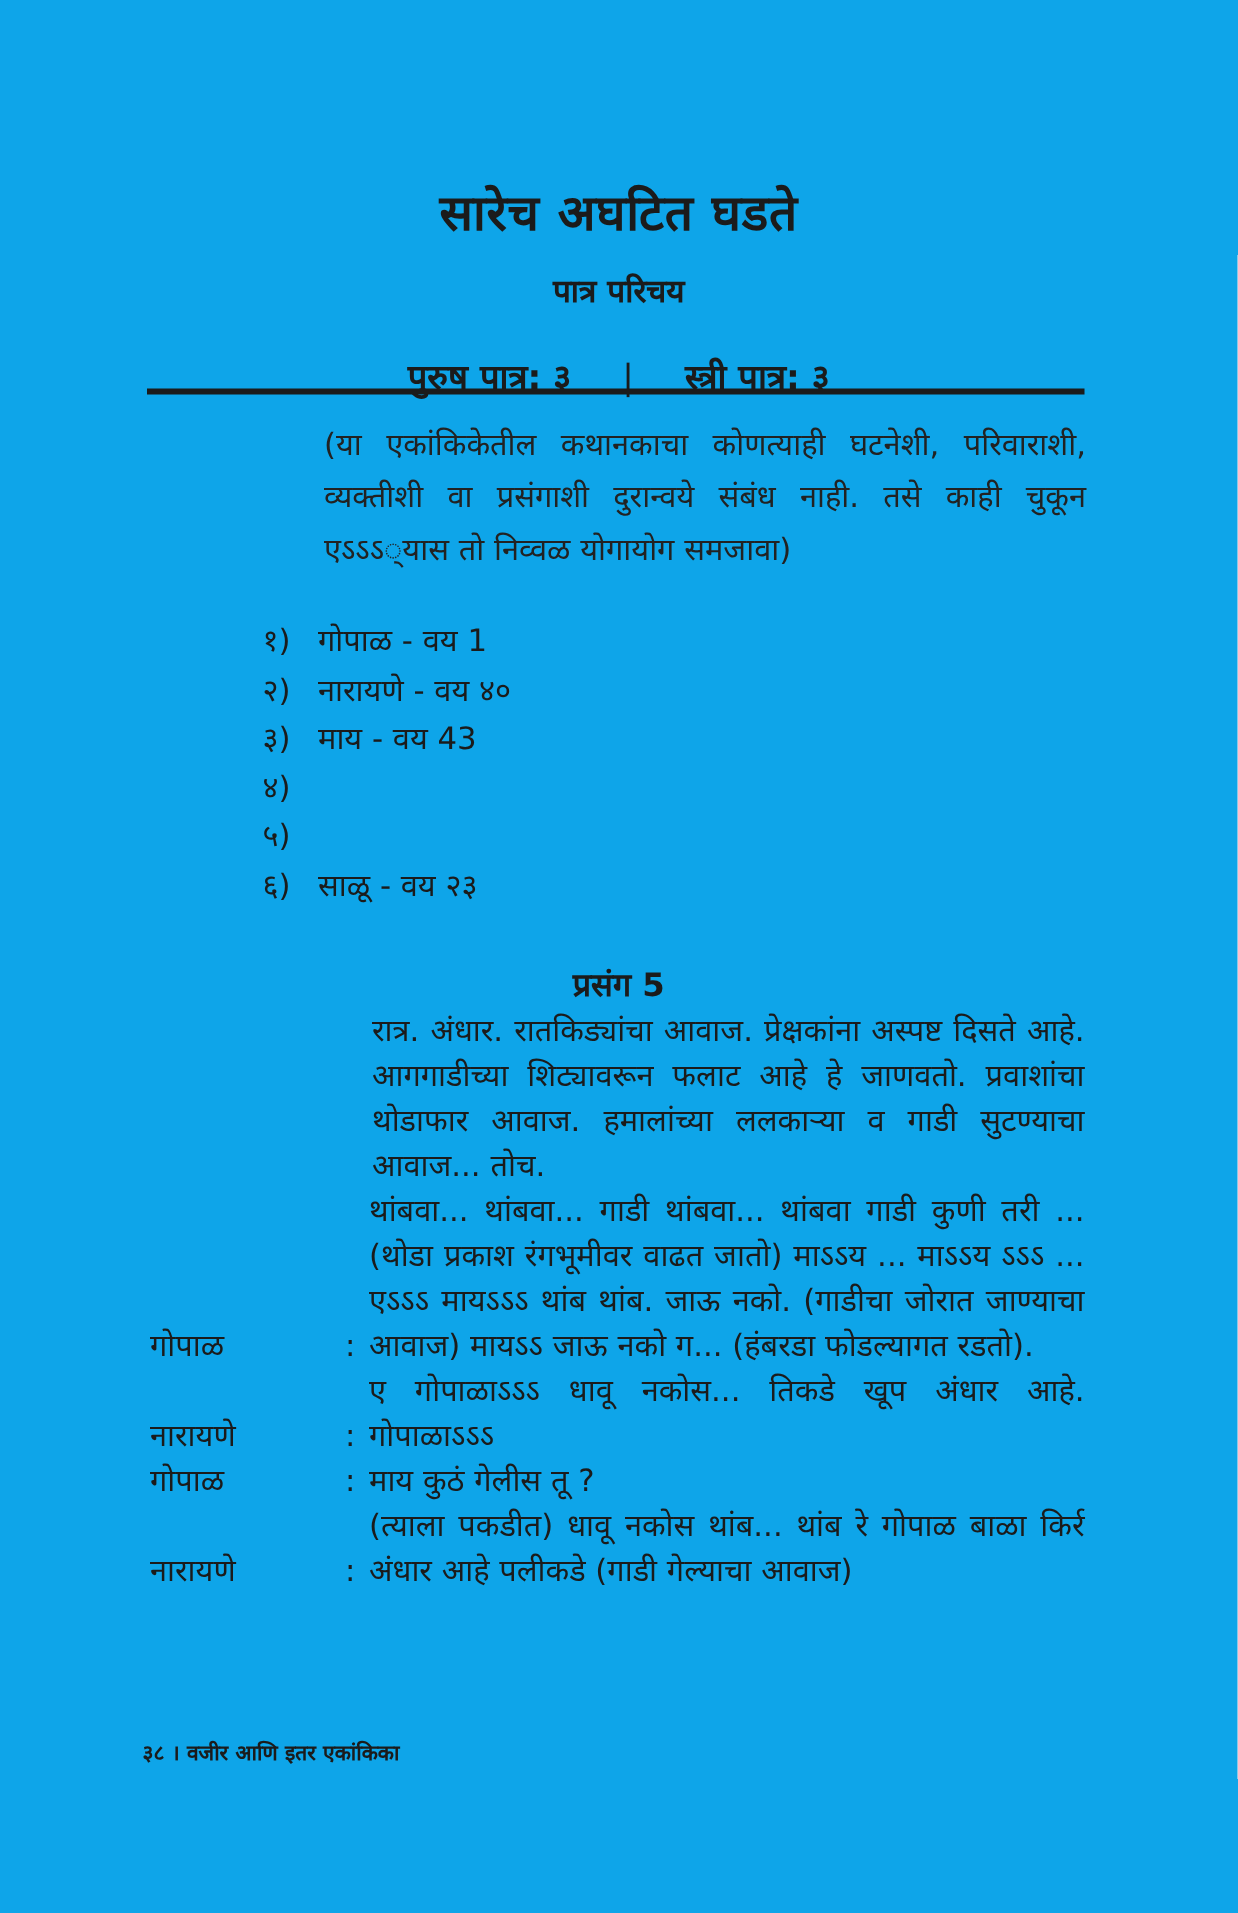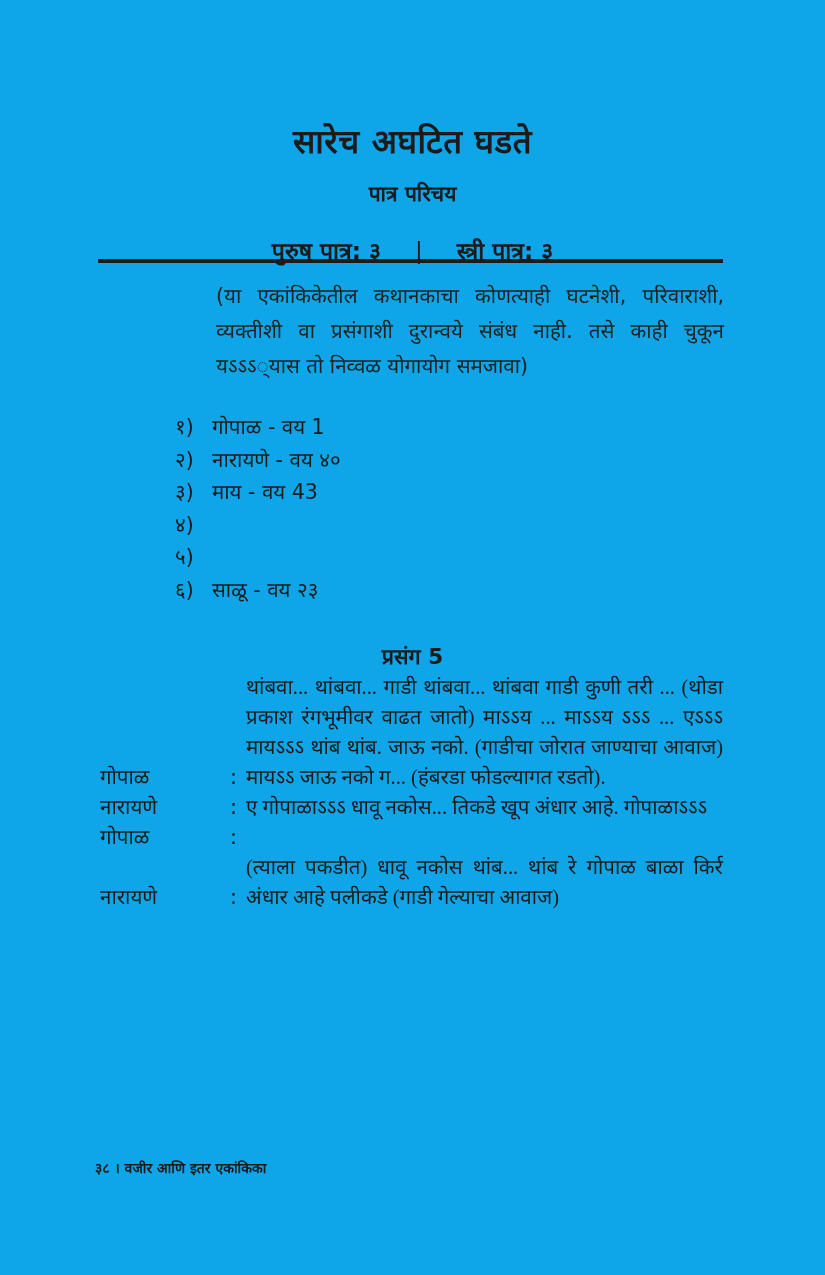--- a/index.html
+++ b/index.html
@@ -85,21 +85,21 @@
     line-height: 30px;
   }
   .stage-direction {
     margin: 0 0 0 148px;
     width: 475px;
     text-align: justify;
   }
   .dialogue-row { display: flex; align-items: flex-end; }
   .dialogue-row .speaker { width: 130px; flex: 0 0 130px; }
   .dialogue-row .colon  { width: 16px;  flex: 0 0 16px; }
-  .dialogue-row .line   { flex: 1; text-align: justify; font-family: Liberation Serif, serif; }
+  .dialogue-row .line   { flex: 1; text-align: justify; }
   .footer {
     position: absolute;
     top: 1158px; left: 95px;
     font-size: 14px;
     font-weight: 700;
   }
 </style>
 </head>
 <body>
 
@@ -110,21 +110,21 @@
   <div class="subtitle">पात्र परिचय</div>
 
   <div class="cast-counts">
     <span>पुरुष पात्र: ३</span>
     <span class="sep">|</span>
     <span>स्त्री पात्र: ३</span>
   </div>
 
   <div class="rule"></div>
 
-  <div class="disclaimer">(या एकांकिकेतील कथानकाचा कोणत्याही घटनेशी, परिवाराशी, व्यक्तीशी वा प्रसंगाशी दुरान्वये संबंध नाही. तसे काही चुकून यऽऽऽ्यास तो निव्वळ योगायोग समजावा)</div>
+  <div class="disclaimer">(या एकांकिकेतील कथानकाचा कोणत्याही घटनेशी, परिवाराशी, व्यक्तीशी वा प्रसंगाशी दुरान्वये संबंध नाही. तसे काही चुकून एऽऽऽ्यास तो निव्वळ योगायोग समजावा)</div>
 
   <div class="cast-list">
     <div class="cast-row">
       <span class="num">१)</span>
       <span>गोपाळ - वय 1</span>
     </div>
     <div class="cast-row">
       <span class="num">२)</span>
       <span>नारायणे - वय ४०</span>
     </div>
@@ -140,36 +140,38 @@
     </div>
     <div class="cast-row">
       <span class="num">६)</span>
       <span>साळू - वय २३</span>
     </div>
   </div>
 
   <div class="scene-heading">प्रसंग 5</div>
 
   <div class="script-body">
+    <p class="stage-direction" style="margin:0 0 0 148px;">रात्र. अंधार. रातकिड्यांचा आवाज. प्रेक्षकांना अस्पष्ट दिसते आहे. आगगाडीच्या शिट्यावरून फलाट आहे हे जाणवतो. प्रवाशांचा थोडाफार आवाज. हमालांच्या ललकाऱ्या व गाडी सुटण्याचा आवाज... तोच.</p>
 
     <div class="dialogue-row">
       <span class="speaker">गोपाळ</span>
       <span class="colon">:</span>
       <span class="line">थांबवा... थांबवा... गाडी थांबवा... थांबवा गाडी कुणी तरी ... (थोडा प्रकाश रंगभूमीवर वाढत जातो) माऽऽय ... माऽऽय ऽऽऽ ... एऽऽऽ मायऽऽऽ थांब थांब. जाऊ नको. (गाडीचा जोरात जाण्याचा आवाज) मायऽऽ जाऊ नको ग... (हंबरडा फोडल्यागत रडतो).</span>
     </div>
 
     <div class="dialogue-row">
       <span class="speaker">नारायणे</span>
       <span class="colon">:</span>
       <span class="line">ए गोपाळाऽऽऽ धावू नकोस... तिकडे खूप अंधार आहे. गोपाळाऽऽऽ</span>
     </div>
 
     <div class="dialogue-row">
       <span class="speaker">गोपाळ</span>
       <span class="colon">:</span>
+      <span class="line">माय कुठं गेलीस तू ?</span>
     </div>
 
     <div class="dialogue-row">
       <span class="speaker">नारायणे</span>
       <span class="colon">:</span>
       <span class="line">(त्याला पकडीत) धावू नकोस थांब... थांब रे गोपाळ बाळा किर्र अंधार आहे पलीकडे (गाडी गेल्याचा आवाज)</span>
     </div>
   </div>
 
   <div class="footer">३८ । वजीर आणि इतर एकांकिका</div>

